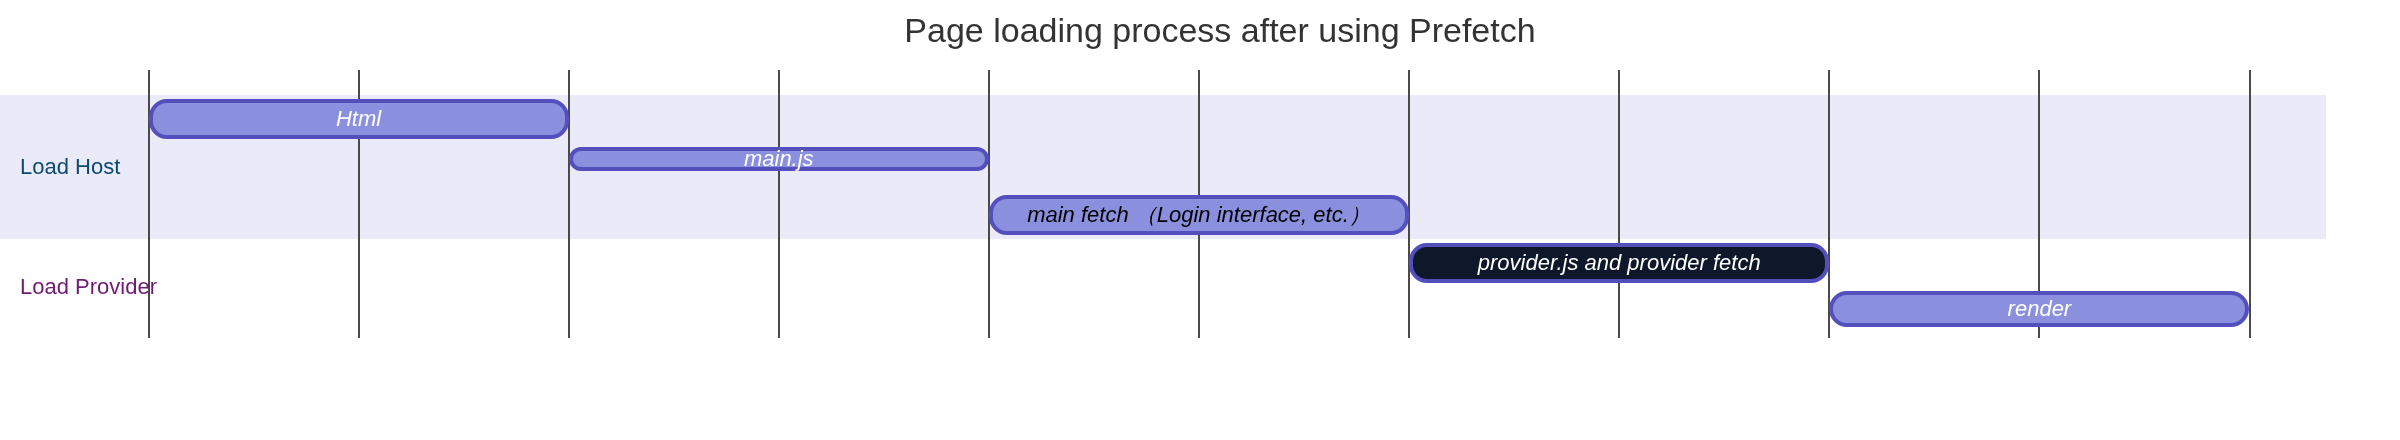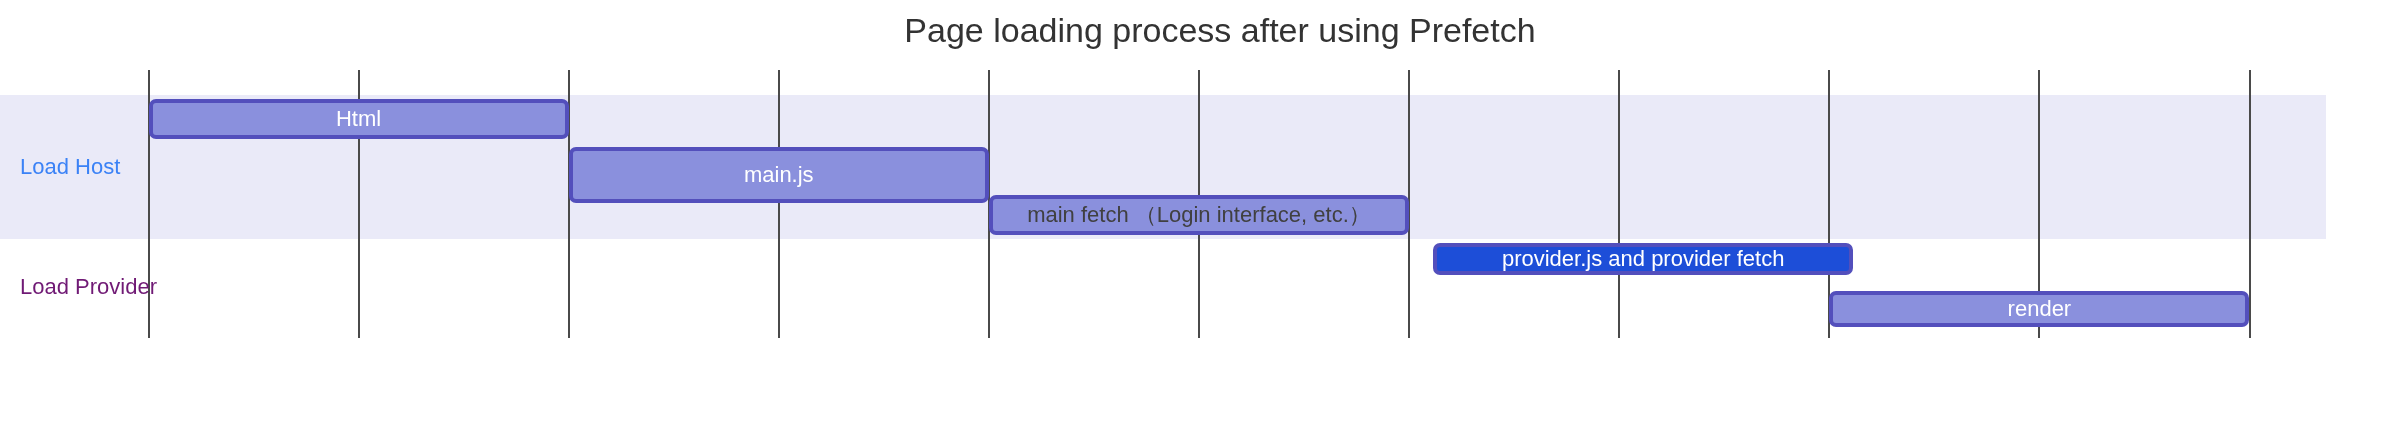--- a/index.html
+++ b/index.html
@@ -39,50 +39,51 @@
     display: flex;
     align-items: center;
     white-space: nowrap;
   }
   .task-bar {
     position: absolute;
     z-index: 3;
     box-sizing: border-box;
     border-style: solid;
     border-width: 4px;
-    border-radius: 7px;
+    border-radius: 18px;
     display: flex;
     align-items: center;
     justify-content: center;
+    font-style: italic;
   }
   .task-label {
     font-size: 22px;
     white-space: nowrap;
   }
 </style>
 </head>
 <body>
 
 <div class="canvas" style="background: rgb(255, 255, 255); padding-left: 40px;">
   <div class="chart-title" style="color: rgb(51, 51, 51);">Page loading process after using Prefetch</div>
   <div id="chart">
       <div class="section-band" style="top: 95px; height: 144px; width: 2326px; background: rgb(234, 234, 248);"></div>
-      <div class="section-label" style="top: 95px; height: 144px; color: #3b82f6;">Load Host</div>
+      <div class="section-label" style="top: 95px; height: 144px; color: #0c4a6e;">Load Host</div>
       <div class="task-bar" style="left: 148.5px; width: 420.2px; top: 99px; height: 40px; background: rgb(138, 144, 221); border-color: rgb(83, 79, 188);">
         <div class="task-label" style="color: rgb(255, 255, 255);">Html</div>
       </div>
-      <div class="task-bar" style="left: 568.7px; width: 420.2px; top: 147px; height: 56px; background: rgb(138, 144, 221); border-color: rgb(83, 79, 188);">
+      <div class="task-bar" style="left: 568.7px; width: 420.2px; top: 147px; height: 24px; background: rgb(138, 144, 221); border-color: rgb(83, 79, 188);">
         <div class="task-label" style="color: rgb(255, 255, 255);">main.js</div>
       </div>
       <div class="task-bar" style="left: 988.9px; width: 420.2px; top: 195px; height: 40px; background: rgb(138, 144, 221); border-color: rgb(83, 79, 188);">
-        <div class="task-label" style="color: #404040;">main fetch （Login interface, etc.）</div>
+        <div class="task-label" style="color: #000000;">main fetch （Login interface, etc.）</div>
       </div>
       <div class="section-band" style="top: 239px; height: 96px; width: 2326px; background: transparent;"></div>
       <div class="section-label" style="top: 239px; height: 96px; color: #701a75;">Load Provider</div>
-      <div class="task-bar" style="left: 1409.1px; width: 420.2px; top: 243px; height: 32px; background: #1d4ed8; border-color: rgb(83, 79, 188); margin-left: 24px;">
+      <div class="task-bar" style="left: 1409.1px; width: 420.2px; top: 243px; height: 40px; background: #0f172a; border-color: rgb(83, 79, 188);">
         <div class="task-label" style="color: rgb(255, 255, 255);">provider.js and provider fetch</div>
       </div>
       <div class="task-bar" style="left: 1829.3px; width: 420.2px; top: 291px; height: 36px; background: rgb(138, 144, 221); border-color: rgb(83, 79, 188);">
         <div class="task-label" style="color: rgb(255, 255, 255);">render</div>
       </div>
       <div class="grid-line" style="left: 147.5px; top: 70px; height: 268px; background: rgb(74, 74, 74);"></div>
       <div class="grid-line" style="left: 357.6px; top: 70px; height: 268px; background: rgb(74, 74, 74);"></div>
       <div class="grid-line" style="left: 567.7px; top: 70px; height: 268px; background: rgb(74, 74, 74);"></div>
       <div class="grid-line" style="left: 777.8px; top: 70px; height: 268px; background: rgb(74, 74, 74);"></div>
       <div class="grid-line" style="left: 987.9px; top: 70px; height: 268px; background: rgb(74, 74, 74);"></div>

